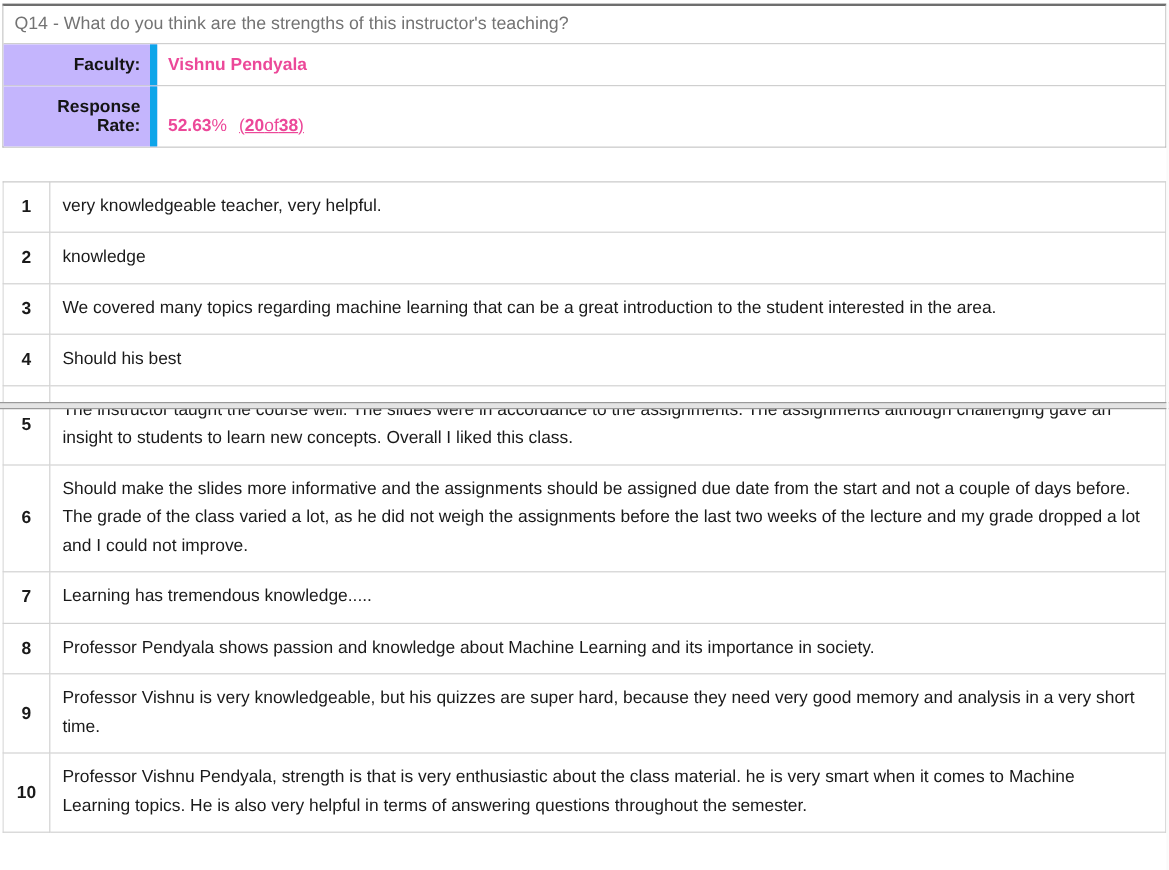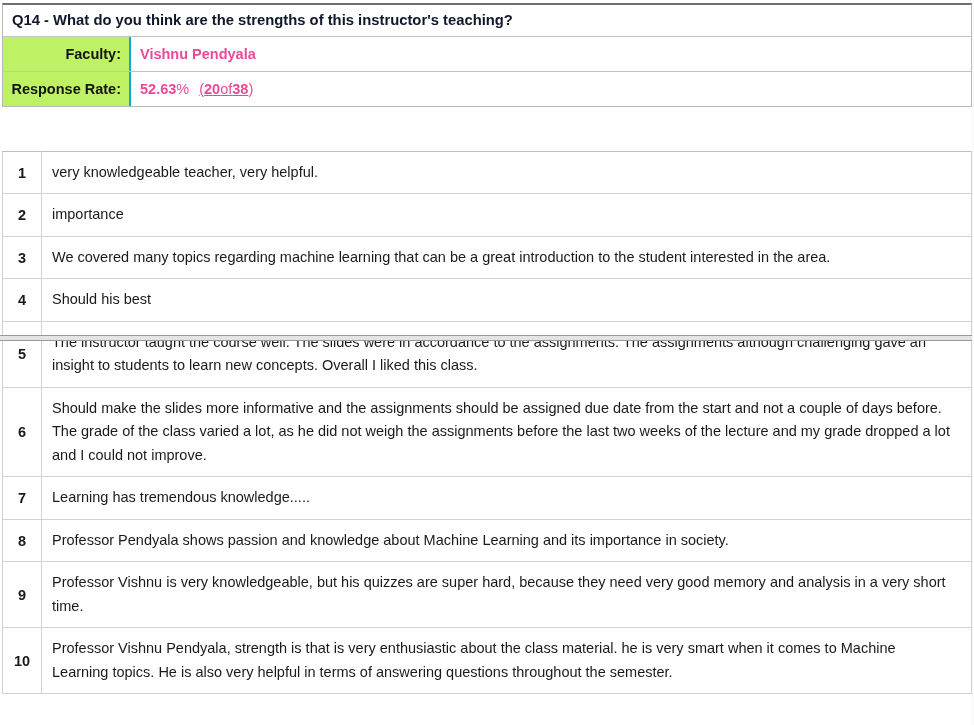--- a/index.html
+++ b/index.html
@@ -25,41 +25,41 @@
   
   .header-block {
     margin: 3px 2px 0 2px;
     border: 1px solid #b9b9b9;
     border-top: 2px solid #6e6e6e;
     box-sizing: border-box;
   }
   .question-row {
     padding: 7px 9px 8px 9px;
     border-bottom: 1px solid #c4c4c4;
-    font-weight: bold;
+    font-weight: normal;
     font-size: 14.8px;
-    color: #0f172a;
+    color: #737373;
     background: #ffffff;
   }
   .meta-row {
     display: flex;
     align-items: stretch;
     border-bottom: 1px solid #c4c4c4;
     background: #ffffff;
   }
   .meta-row:last-child {
     border-bottom: none;
     align-items: flex-end;
   }
   .meta-label {
     width: 128px;
     min-width: 128px;
     box-sizing: border-box;
-    background: #bef264;
-    border-right: 2px solid #0ea5e9;
+    background: #c4b5fd;
+    border-right: 6px solid #0ea5e9;
     text-align: right;
     padding: 9px 8px 9px 6px;
     font-weight: bold;
     font-size: 14.5px;
     color: #141414;
   }
   .meta-value {
     flex: 1;
     padding: 9px 8px 9px 9px;
     font-size: 14.5px;
@@ -166,21 +166,21 @@
 
   <div class="comments-wrap">
     <table class="comments">
       <tbody>
         <tr>
           <td class="idx">1</td>
           <td class="txt">very knowledgeable teacher, very helpful.</td>
         </tr>
         <tr>
           <td class="idx">2</td>
-          <td class="txt">importance</td>
+          <td class="txt">knowledge</td>
         </tr>
         <tr>
           <td class="idx">3</td>
           <td class="txt">We covered many topics regarding machine learning that can be a great introduction to the student interested in the area.</td>
         </tr>
         <tr>
           <td class="idx">4</td>
           <td class="txt">Should his best</td>
         </tr>
         <tr>

